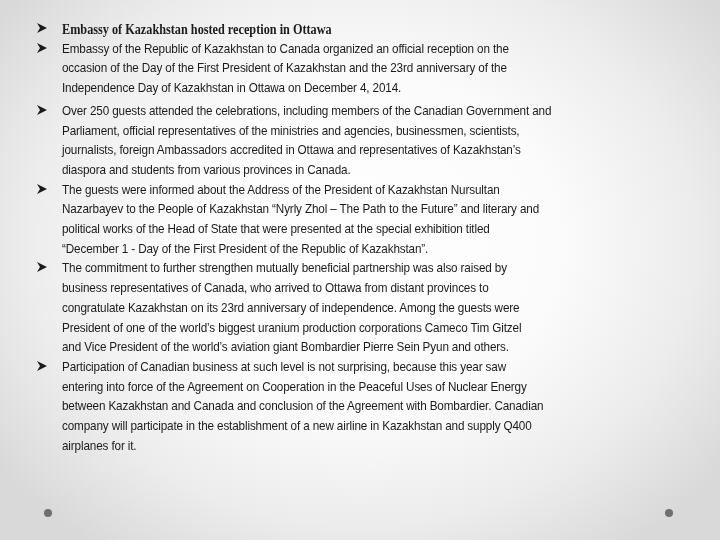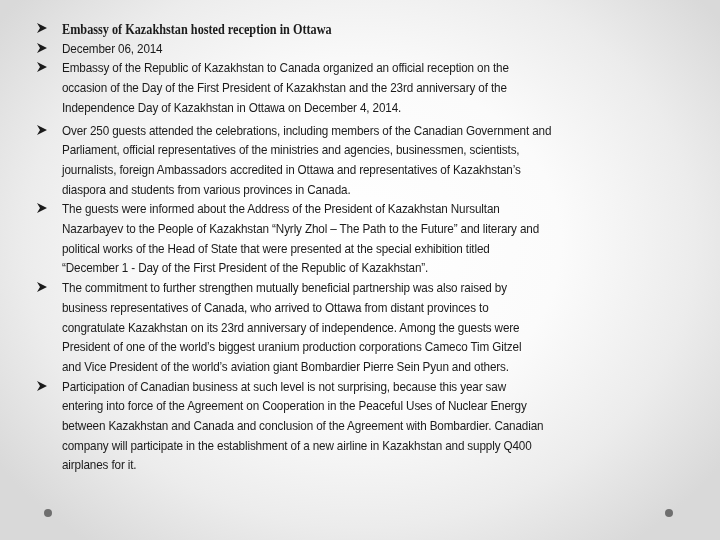--- a/index.html
+++ b/index.html
@@ -26,26 +26,20 @@
 <div class="slide">
   <ul class="bullet-list">
 
     <li class="item title">
       <svg class="arrow" viewBox="0 0 12 12">
           <path d="M1 1 L11 6 L1 11 L4 6 Z M1 1 L8 6" fill="#1b1b1b"></path>
         </svg>
       <span class="line">Embassy of Kazakhstan hosted reception in Ottawa</span>
     </li>
 
-    <li class="item">
-      <svg class="arrow" viewBox="0 0 12 12">
-          <path d="M1 1 L11 6 L1 11 L4 6 Z" fill="#1b1b1b"></path>
-        </svg>
-      <span class="line">December 06, 2014</span>
-    </li>
 
     <li class="item">
       <svg class="arrow" viewBox="0 0 12 12">
           <path d="M1 1 L11 6 L1 11 L4 6 Z" fill="#1b1b1b"></path>
         </svg>
       <span class="line">Embassy of the Republic of Kazakhstan to Canada organized an official reception on the</span>
       <span class="line">occasion of the Day of the First President of Kazakhstan and the 23rd anniversary of the</span>
       <span class="line">Independence Day of Kazakhstan in Ottawa on December 4, 2014.</span>
     </li>
 

